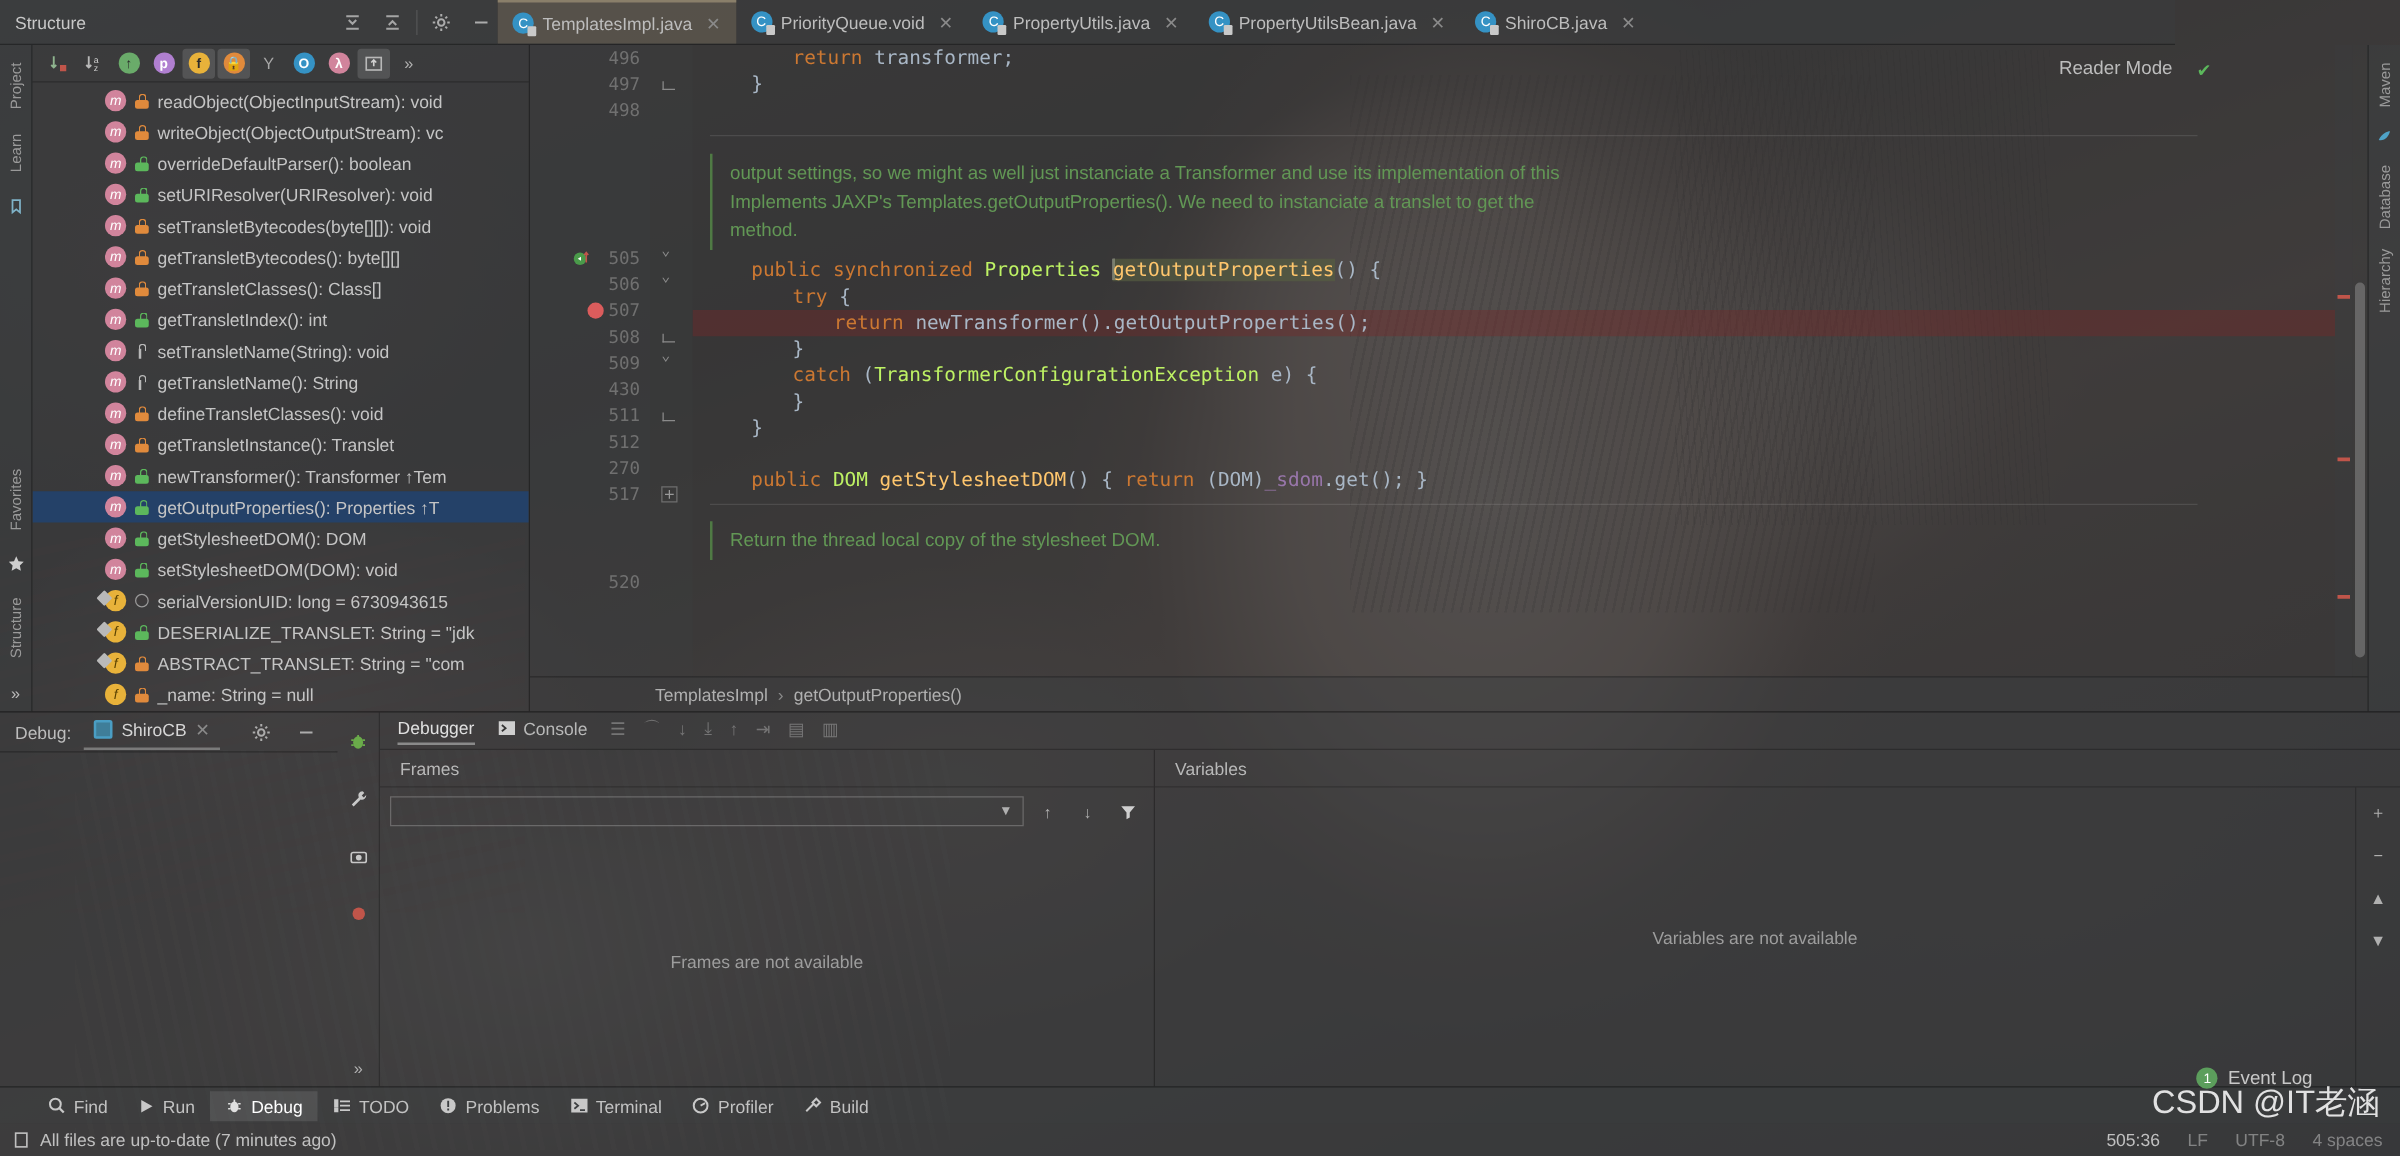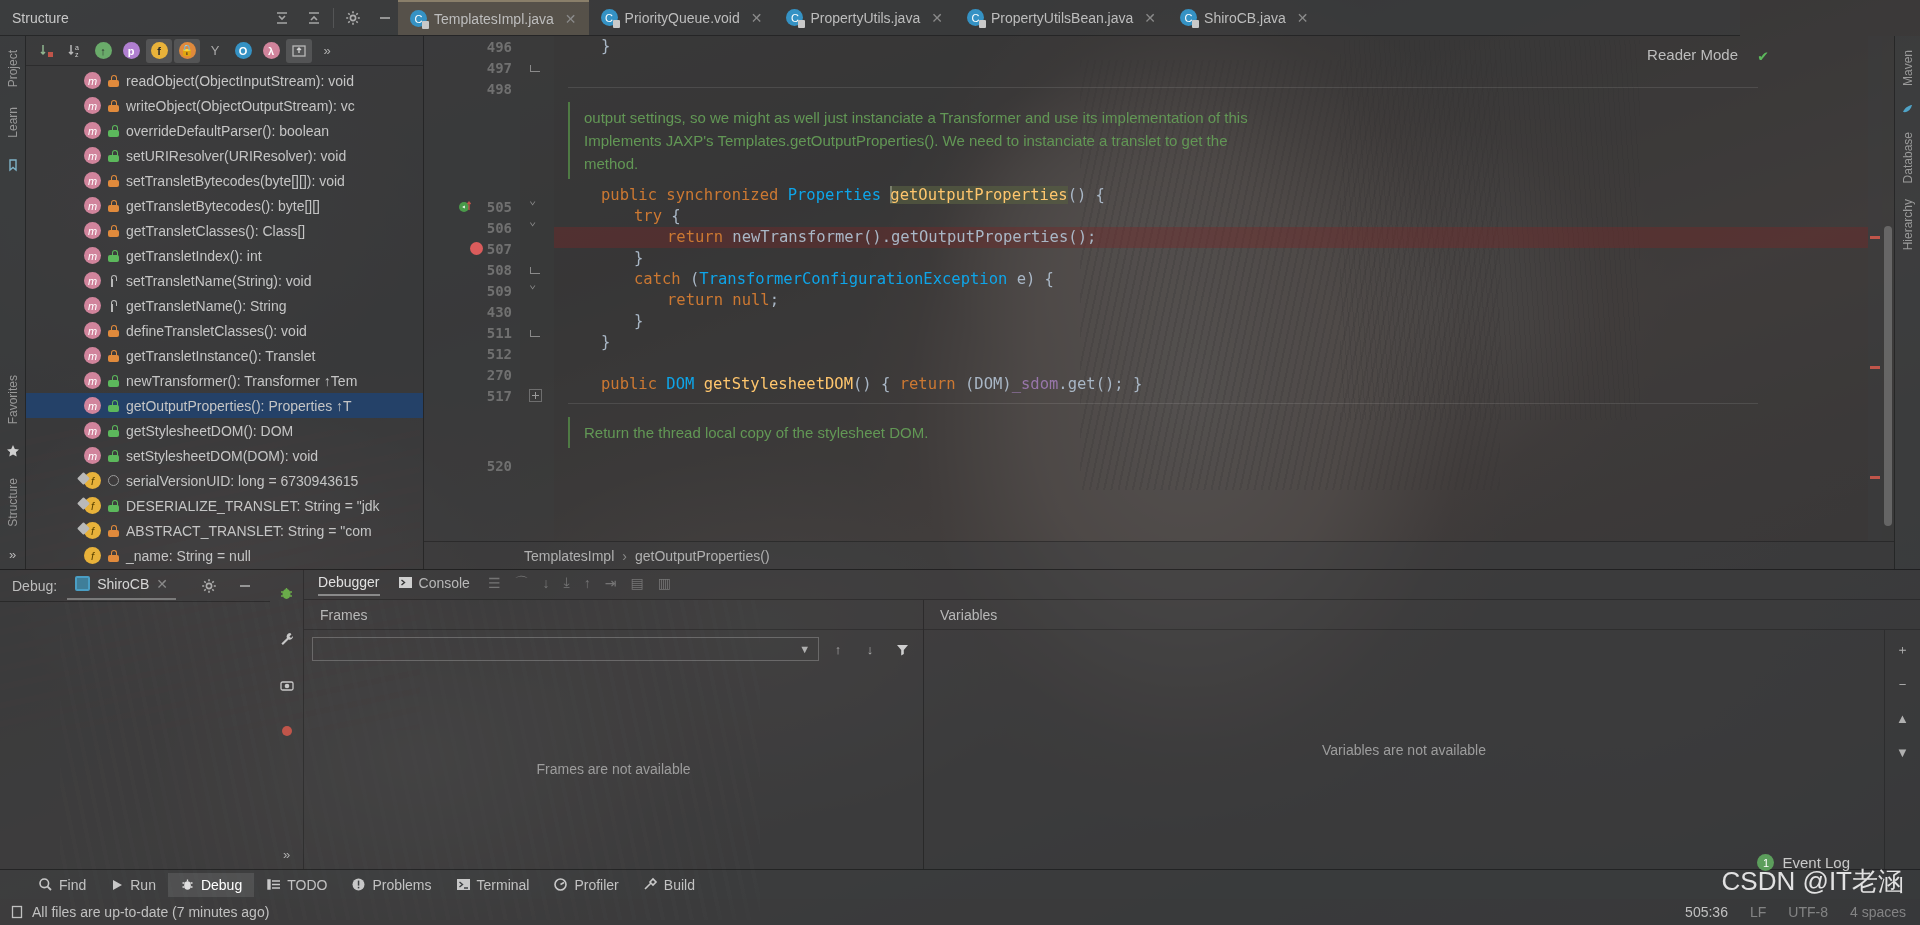--- a/index.html
+++ b/index.html
@@ -120,21 +120,21 @@
   .lock.prot::after{ content:""; position:absolute; left:3px; bottom:0; width:5px; height:8px;
     border-left:2px solid #b8b8b8; }
   .dotico{ width:11px; height:11px; border:1.6px solid #9a9a9a; border-radius:50%; flex:0 0 11px; }
 
   
   .editorwrap{ flex:1; display:flex; flex-direction:column; min-width:0; min-height:0; }
   .editorbody{ flex:1; display:flex; min-height:0; position:relative; overflow:hidden;
     font-family:"DejaVu Sans Mono", monospace; }
   .gutter{ width:96px; flex:0 0 96px; background:rgba(60,63,65,0.38); position:relative; }
   .gline{ height:21px; display:flex; align-items:center; justify-content:flex-end;
-    padding-right:8px; font-size:14px; color:#707070; position:relative;font-weight:bold; }
+    padding-right:8px; font-size:14px; color:#707070; position:relative; }
   .gline .run{ position:absolute; left:34px; top:3px; width:15px; height:15px; }
   .gline .bp{ position:absolute; left:46px; top:4px; width:13px; height:13px;
     border-radius:50%; background:#db5c5c; }
   .foldcol{ width:34px; flex:0 0 34px; background:rgba(60,63,65,0.28); }
   .fline{ height:21px; position:relative; }
   .fmark{ position:absolute; left:9px; top:4px; width:13px; height:13px; border:1px solid #6e6e6e; }
   .fmark.plus::after{ content:""; position:absolute; left:2px; top:5px; width:7px; height:1px; background:#9a9a9a; }
   .fmark.plus::before{ content:""; position:absolute; left:5px; top:2px; width:1px; height:7px; background:#9a9a9a; }
   .fmark.arrow{ border:none; }
   .fmark.arrow::after{ content:"⌄"; position:absolute; left:0px; top:-7px; color:#8a8a8a; font-size:12px; }
@@ -143,21 +143,21 @@
     border-left:1px solid #8a8a8a; border-bottom:1px solid #8a8a8a; }
 
   .codearea{ flex:1; position:relative; min-width:0; overflow:hidden; }
   .cline{ height:21px; line-height:21px; font-size:15.5px; white-space:pre; padding-left:14px; }
   .cline.hl{ background:rgba(120,40,40,0.40); }
   .doc{ color:#629755; font-family:"Liberation Sans",sans-serif; font-size:15px; }
   .docbox{ border-left:2px solid #4f7a44; margin:6px 0 6px 14px; padding:4px 0 4px 14px; max-width:1030px; }
   .docline{ height:23px; line-height:23px; }
   .docsep{ position:absolute; left:14px; right:110px; height:1px; background:rgba(255,255,255,0.10); }
 
-  .k{ color:#cc7832; } .id{ color:#a9b7c6; } .ty{ color:#0ea5e9; }
+  .k{ color:#cc7832; } .id{ color:#a9b7c6; } .ty{ color:#bef264; }
   .fn{ color:#ffc66d; } .fld{ color:#9876aa; } .p{ color:#a9b7c6; } .nl{ color:#cc7832; }
   .caretsel{ background:rgba(85,93,65,0.7); }
   .caret{ display:inline-block; width:2px; height:17px; background:#cfcfcf;
     vertical-align:-3px; margin-right:-2px; }
 
   .readermode{ position:absolute; right:130px; top:10px; font-family:"Liberation Sans",sans-serif;
     font-size:15px; color:#bdbdbd; }
   .checkok{ position:absolute; right:100px; top:10px; color:#5cb85c; font-size:16px; }
 
   .markerbar{ width:14px; flex:0 0 14px; background:rgba(60,63,65,0.30); position:relative; }
@@ -586,36 +586,36 @@
             <div class="fline">
               <span class="fmark plus"></span>
             </div>
             <div style="height: 16px;"></div>
             <div style="height: 33px;"></div>
             <div class="fline"></div>
           </div>
         <div class="codearea" id="codearea">
           <span class="readermode">Reader Mode</span>
           <span class="checkok">✔</span>
+        <div class="cline" style="padding-left: 80px;"><span class="k">return </span><span class="id">transformer</span><span class="p">;</span></div>
             <div class="cline" style="padding-left: 47px;"><span class="p">}</span></div>
             <div class="cline" style="padding-left: 14px;"></div>
             <div style="height: 18px; position: relative;">
               <div class="docsep" style="top:9px"></div>
             </div>
             <div class="docbox">
               <div class="doc docline">output settings, so we might as well just instanciate a Transformer and use its implementation of this</div>
               <div class="doc docline">Implements JAXP's Templates.getOutputProperties(). We need to instanciate a translet to get the</div>
               <div class="doc docline">method.</div>
             </div>
             <div class="cline" style="padding-left: 47px;"><span class="k">public </span><span class="k">synchronized </span><span class="ty">Properties </span><span class="caret"></span><span class="fn caretsel">getOutputProperties</span><span class="p">() {</span></div>
             <div class="cline" style="padding-left: 80px;"><span class="k">try</span><span class="p"> {</span></div>
             <div class="cline hl" style="padding-left: 113px;"><span class="k">return </span><span class="id">newTransformer</span><span class="p">().</span><span class="id">getOutputProperties</span><span class="p">();</span></div>
             <div class="cline" style="padding-left: 80px;"><span class="p">}</span></div>
             <div class="cline" style="padding-left: 80px;"><span class="k">catch </span><span class="p">(</span><span class="ty">TransformerConfigurationException</span><span class="p"> e) {</span></div>
-            <div class="cline" style="padding-left: 113px;"><span class="k">return </span><span class="nl">null</span><span class="p">;</span></div>
             <div class="cline" style="padding-left: 80px;"><span class="p">}</span></div>
             <div class="cline" style="padding-left: 47px;"><span class="p">}</span></div>
             <div class="cline" style="padding-left: 14px;"></div>
             <div class="cline" style="padding-left: 47px;"><span class="k">public </span><span class="ty">DOM </span><span class="fn">getStylesheetDOM</span><span class="p">() { </span><span class="k">return </span><span class="p">(DOM)</span><span class="fld">_sdom</span><span class="p">.get(); }</span></div>
             <div style="height: 16px; position: relative;">
               <div class="docsep" style="top:8px"></div>
             </div>
             <div class="docbox">
               <div class="doc docline">Return the thread local copy of the stylesheet DOM.</div>
             </div>

